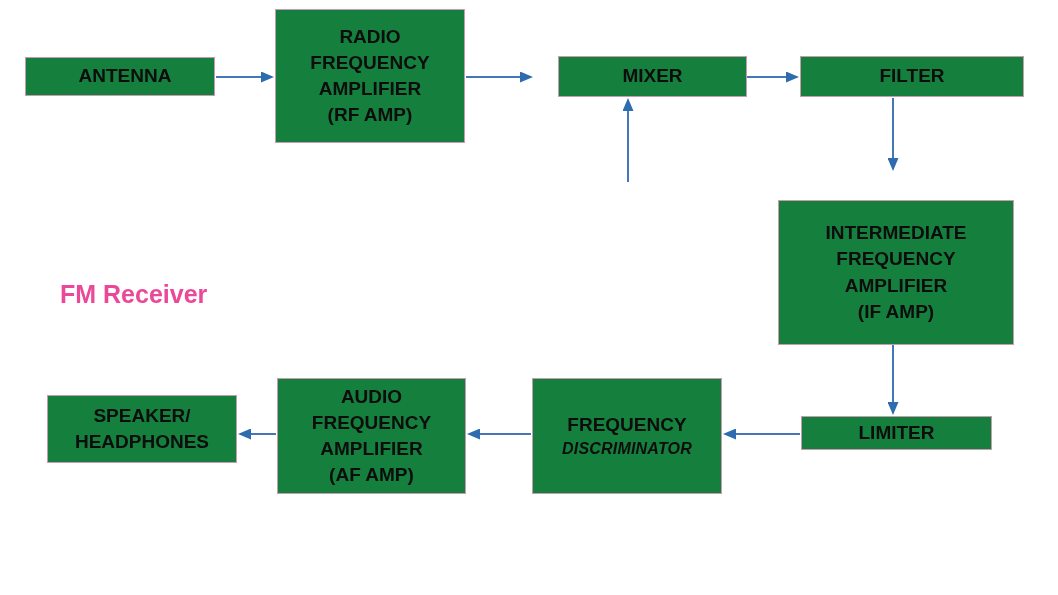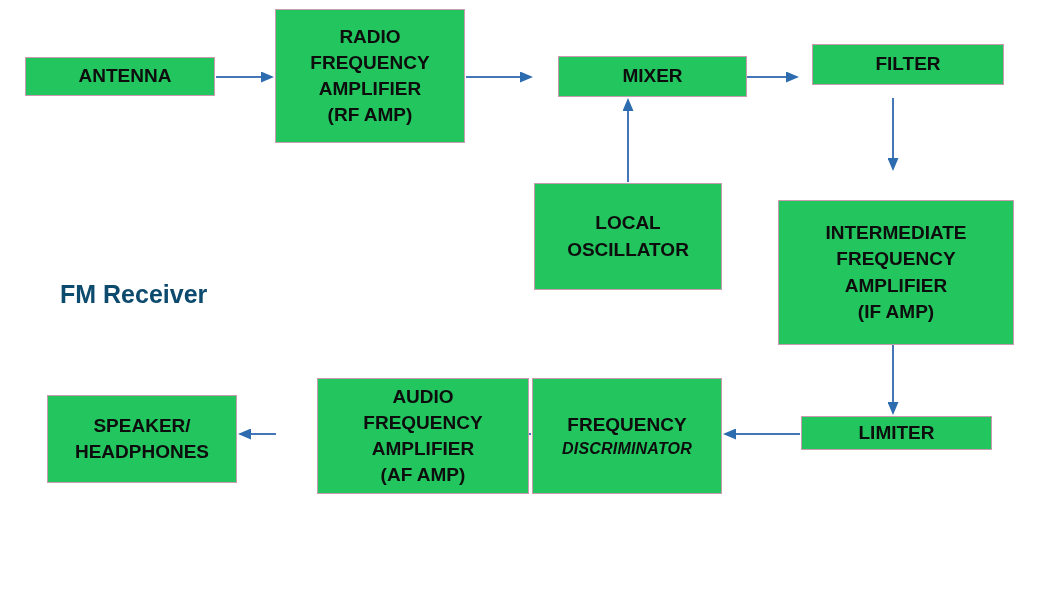--- a/index.html
+++ b/index.html
@@ -18,56 +18,56 @@
   #arrow-layer {
     position: absolute;
     left: 0;
     top: 0;
     width: 1058px;
     height: 595px;
     pointer-events: none;
   }
   .node {
     position: absolute;
-    background: #22c55e;
+    background: #15803d;
     border: 1px solid #c99bb1;
     box-sizing: border-box;
     display: flex;
     align-items: center;
     justify-content: center;
     flex-direction: column;
     text-align: center;
     color: #0d0d0d;
     font-weight: bold;
     font-size: 19px;
     line-height: 1.38;
     white-space: pre-line;
   }
   #node-antenna            { left: 25px;  top: 57px;  width: 190px; height: 39px; padding-left: 10px; }
   #node-rf-amp             { left: 275px; top: 9px;   width: 190px; height: 134px; }
   #node-mixer              { left: 534px; top: 56px;  width: 189px; height: 41px; margin-left: 24px; }
-  #node-filter             { left: 800px; top: 44px;  width: 192px; height: 41px; margin-left: 12px; }
+  #node-filter             { left: 800px; top: 56px;  width: 224px; height: 41px; }
   #node-local-oscillator   { left: 534px; top: 183px; width: 188px; height: 107px; }
   #node-if-amp             { left: 778px; top: 172px; width: 236px; height: 145px; margin-top: 28px; }
   #node-limiter            { left: 801px; top: 416px; width: 191px; height: 34px; }
   #node-frequency-discriminator { left: 532px; top: 378px; width: 190px; height: 116px; }
-  #node-af-amp             { left: 277px; top: 378px; width: 212px; height: 116px; margin-left: 40px; }
-  #node-speaker            { left: 47px;  top: 395px; width: 190px; height: 88px; }
+  #node-af-amp             { left: 277px; top: 378px; width: 189px; height: 116px; }
+  #node-speaker            { left: 47px;  top: 395px; width: 190px; height: 68px; }
   .disc-line-2 {
     font-size: 16px;
     letter-spacing: 0.2px;
     font-style: italic;
   }
   #diagram-title {
     position: absolute;
     left: 60px;
     top: 280px;
     font-size: 25px;
     font-weight: bold;
-    color: #0c4a6e;
+    color: #ec4899;
     white-space: nowrap;
   }
   .conn {
     stroke: #4476b8;
     stroke-width: 2;
     fill: none;
   }
 </style>
 </head>
 <body>
@@ -95,22 +95,20 @@
 
   <div class="node" id="node-rf-amp">RADIO
 FREQUENCY
 AMPLIFIER
 (RF AMP)</div>
 
   <div class="node" id="node-mixer">MIXER</div>
 
   <div class="node" id="node-filter">FILTER</div>
 
-  <div class="node" id="node-local-oscillator">LOCAL
-OSCILLATOR</div>
 
   <div class="node" id="node-if-amp">INTERMEDIATE
 FREQUENCY
 AMPLIFIER
 (IF AMP)</div>
 
   <div class="node" id="node-limiter">LIMITER</div>
 
   <div class="node" id="node-frequency-discriminator">
     <span class="disc-line-1">FREQUENCY</span>

